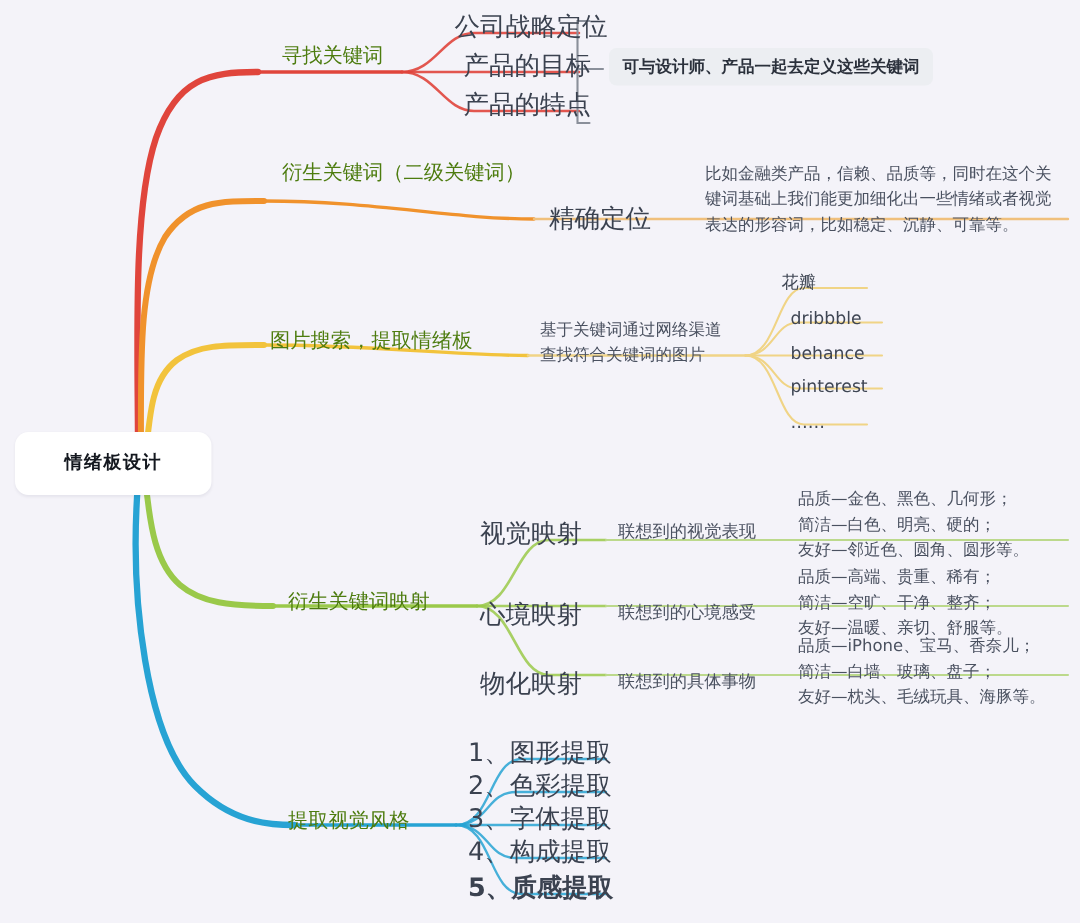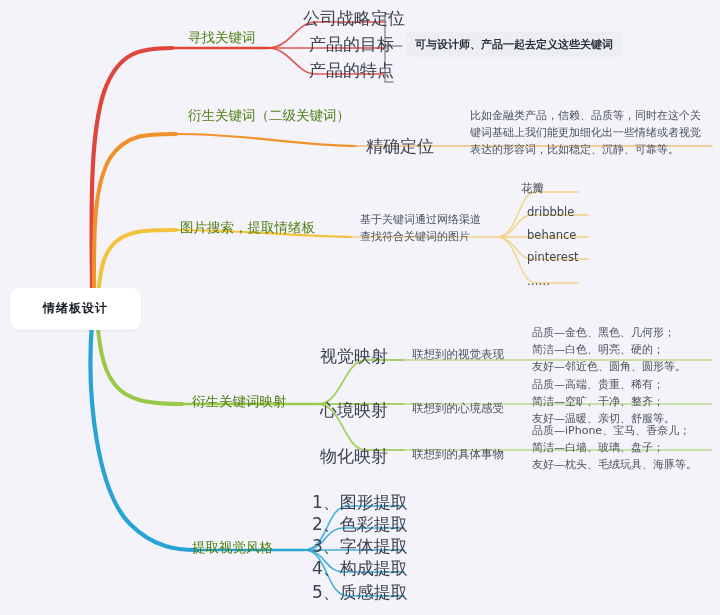--- a/index.html
+++ b/index.html
@@ -125,15 +125,15 @@
   <div class="node l3" style="left:412px;top:446px;">联想到的具体事物</div>
   <div class="node desc multi" style="left:532px;top:422px;">品质—iPhone、宝马、香奈儿；
 简洁—白墙、玻璃、盘子；
 友好—枕头、毛绒玩具、海豚等。</div>
 
   <div class="node l1" style="left:192px;top:538px;">提取视觉风格</div>
   <div class="node l2" style="left:312px;top:490px;">1、图形提取</div>
   <div class="node l2" style="left:312px;top:512px;">2、色彩提取</div>
   <div class="node l2" style="left:312px;top:534px;">3、字体提取</div>
   <div class="node l2" style="left:312px;top:556px;">4、构成提取</div>
-  <div class="node l2" style="left:312px;top:580px;">5、质感提取</div>
+  <div class="node l2" style="left:312px;top:580px;font-weight:bold;">5、质感提取</div>
 
 </div>
 
 </body></html>

